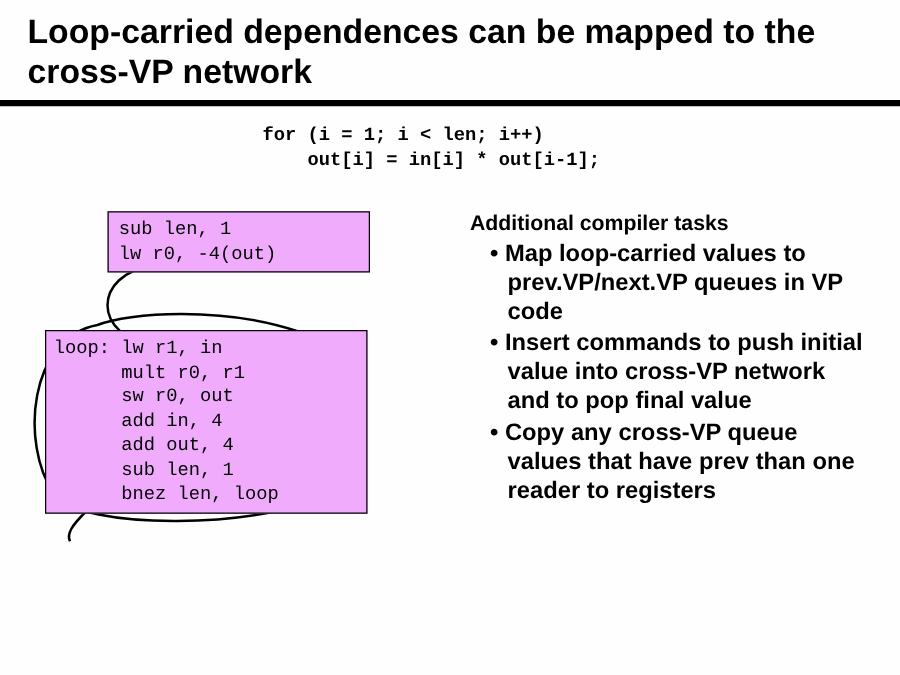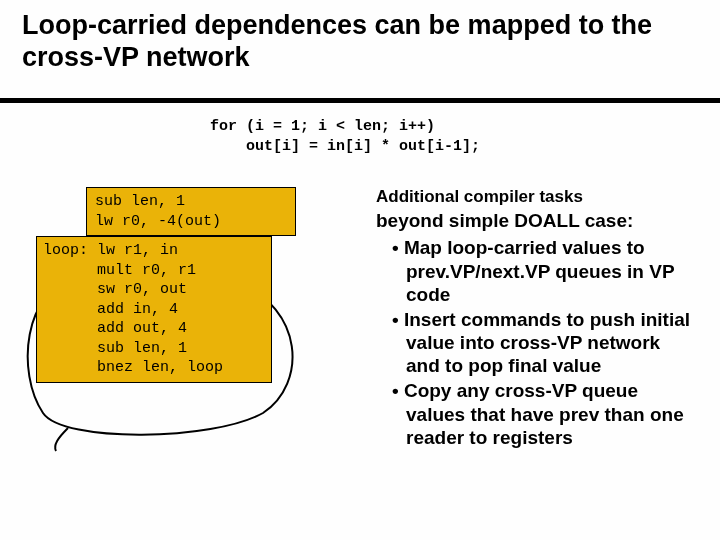--- a/index.html
+++ b/index.html
@@ -9,21 +9,21 @@
     height: 540px;
     background: #fefefe;
     font-family: Arial, Helvetica, sans-serif;
     position: relative;
     overflow: hidden;
   }
   .title {
     font-size: 27px;
     font-weight: bold;
     color: #000;
-    padding: 10px 0 24px 22px;
+    padding: 10px 0 6px 22px;
     line-height: 1.18;
     border-bottom: 5px solid #000;
     margin: 0 0 0 0;
   }
   .forcode {
     font-family: "Courier New", Courier, monospace;
     font-weight: bold;
     font-size: 15px;
     text-align: left;
     margin: 14px 16px 0 210px;
@@ -33,31 +33,31 @@
   .cols {
     display: flex;
     margin-top: 30px;
     padding: 0 28px 0 36px;
     align-items: flex-start;
   }
   .left { width: 300px; position: relative; }
   .right { flex: 1; padding-left: 40px; }
   .box {
     border: 1px solid #000;
-    background: #eab308;
+    background: #f0abfc;
     font-family: "Courier New", Courier, monospace;
     font-size: 15px;
     padding: 4px 8px 4px 8px;
     white-space: pre;
     line-height: 1.3;
     position: relative;
     z-index: 2;
   }
   .box1 { margin-left: 50px; width: 210px; }
-  .box2 { margin-left: 0; width: 236px; padding-left: 6px; }
+  .box2 { margin-left: 0; margin-top: 46px; width: 258px; padding-left: 6px; }
   .arrow-svg {
     position: absolute;
     left: 30px; top: 30px;
     z-index: 1;
     pointer-events: none;
   }
   .scribble {
     position: absolute;
     left: -28px; top: 76px;
     z-index: 1;
@@ -119,20 +119,19 @@
       mult r0, r1
       sw r0, out
       add in, 4
       add out, 4
       sub len, 1
       bnez len, loop</div>
   </div>
 
   <div class="right">
     <h3>Additional compiler tasks</h3>
-    <div class="sub">beyond simple DOALL case:</div>
     <ul>
       <li>Map loop-carried values to prev.VP/next.VP queues in VP code</li>
       <li>Insert commands to push initial value into cross-VP network and to pop final value</li>
       <li>Copy any cross-VP queue values that have prev than one reader to registers</li>
     </ul>
   </div>
 </div>
 
 </body></html>

